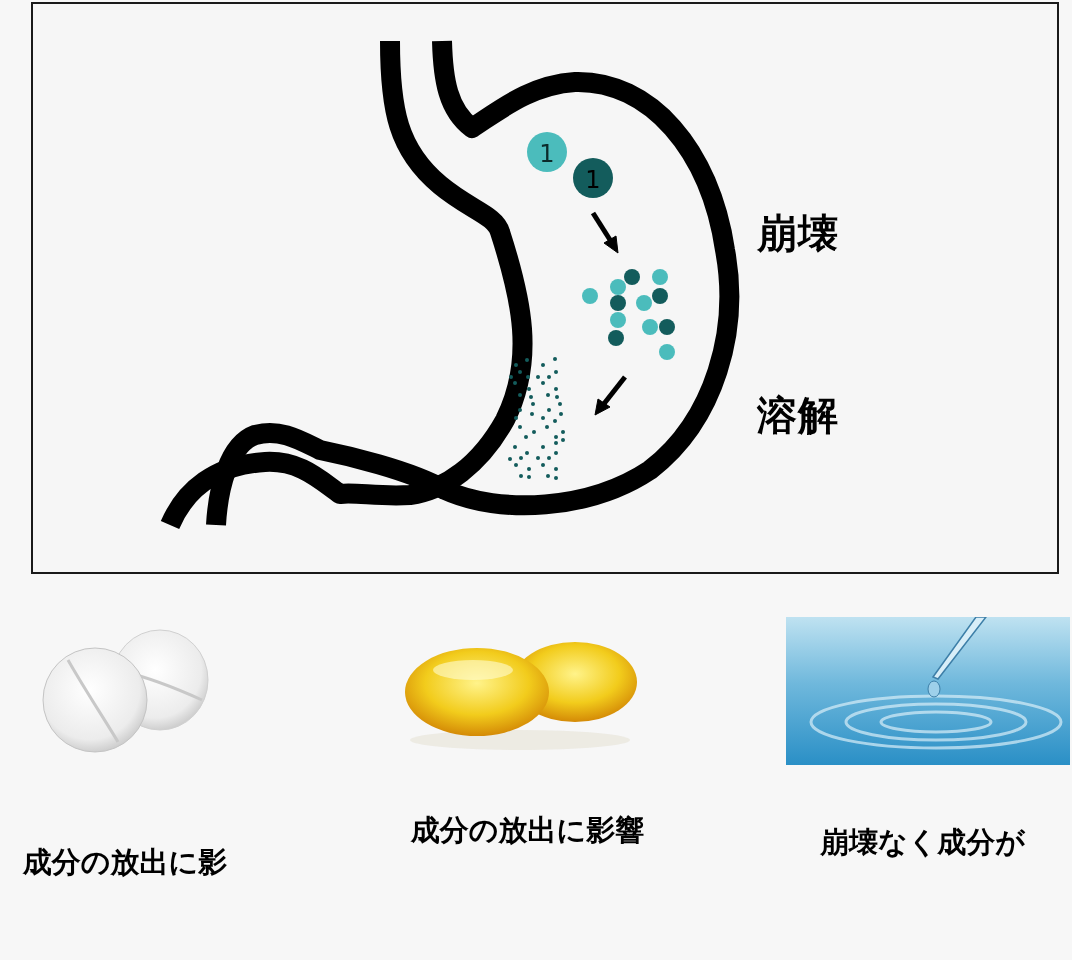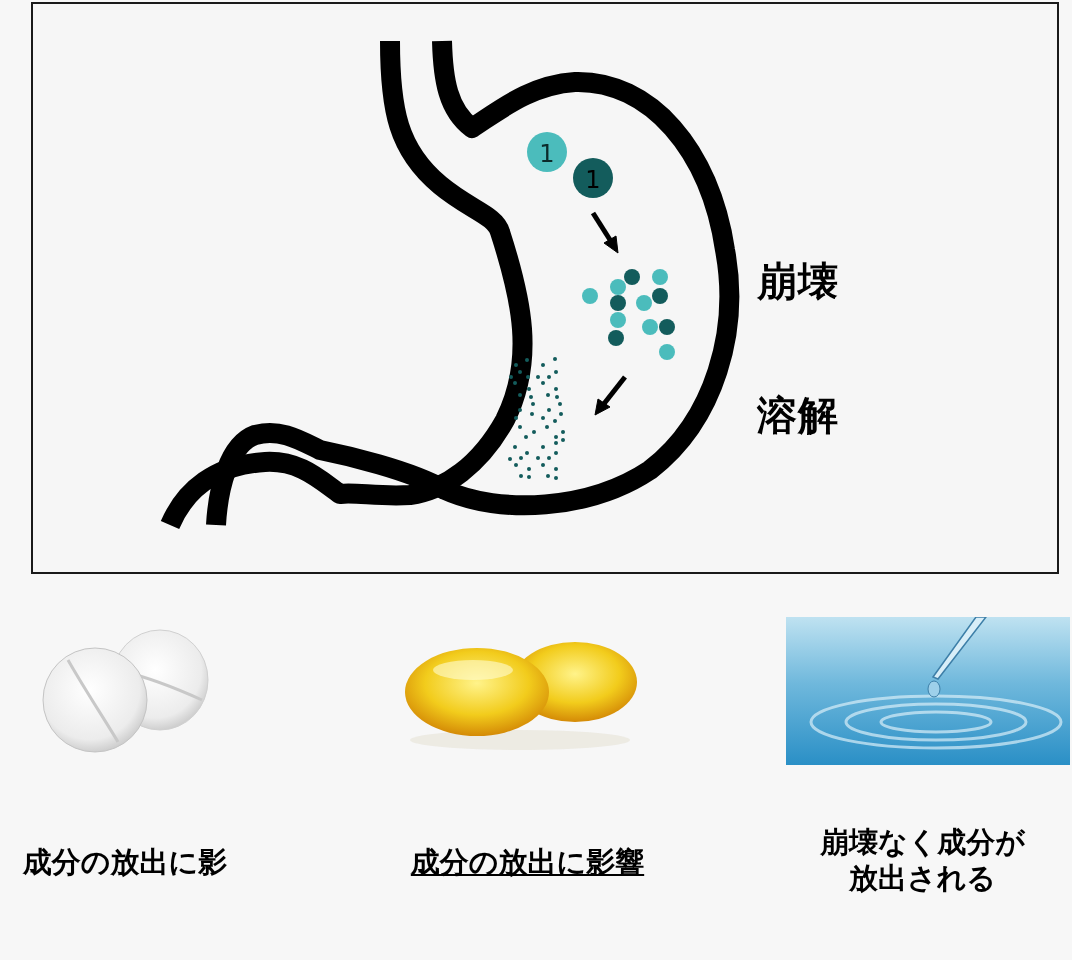--- a/index.html
+++ b/index.html
@@ -118,21 +118,21 @@
       <circle cx="543" cy="465" r="2"></circle>
     <circle cx="529" cy="469" r="2"></circle>
       <circle cx="556" cy="469" r="2"></circle>
     <circle cx="521" cy="476" r="2"></circle>
       <circle cx="529" cy="477" r="2"></circle>
       <circle cx="548" cy="476" r="2"></circle>
       <circle cx="556" cy="478" r="2"></circle>
   </g>
 </svg>
 
-<div class="side-label" style="left:757px; top:206px;margin-top:48px;">崩壊</div>
+<div class="side-label" style="left:757px; top:206px;">崩壊</div>
 <div class="side-label" style="left:757px; top:388px;">溶解</div>
 
 <svg class="thumb" style="left:20px; top:620px;" width="200" height="140" viewBox="0 0 200 140">
   <defs>
     <radialGradient id="tg" cx="45%" cy="40%" r="60%">
       <stop offset="0%" stop-color="#ffffff"></stop>
       <stop offset="80%" stop-color="#ececec"></stop>
       <stop offset="100%" stop-color="#cfcfcf"></stop>
     </radialGradient>
   </defs>
@@ -172,19 +172,18 @@
   </g>
   <path d="M190 0 L 200 0 L 152 62 L 147 60 Z" fill="#d8eef8" stroke="#3d7fa8" stroke-width="1.5"></path>
   <ellipse cx="148" cy="72" rx="6" ry="8" fill="#9ed0ea" stroke="#3d7fa8"></ellipse>
 </svg>
 
 <div class="caption" style="left:0px; top:812px; width:250px;">
   <div class="cap-desc" style="margin-top:32px;">成分の放出に影</div>
 </div>
 
 <div class="caption" style="left:370px; top:812px; width:315px;">
-  <div class="cap-desc" style="margin-top:32px;text-decoration:underline;">成分の放出に影響</div>
+  <div class="cap-desc" style="">成分の放出に影響</div>
 </div>
 
 <div class="caption" style="left:790px; top:812px; width:265px;">
   <div class="cap-desc" style="margin-top:12px;">崩壊なく成分が</div>
-  <div class="cap-desc">放出される</div>
 </div>
 
 </body></html>

